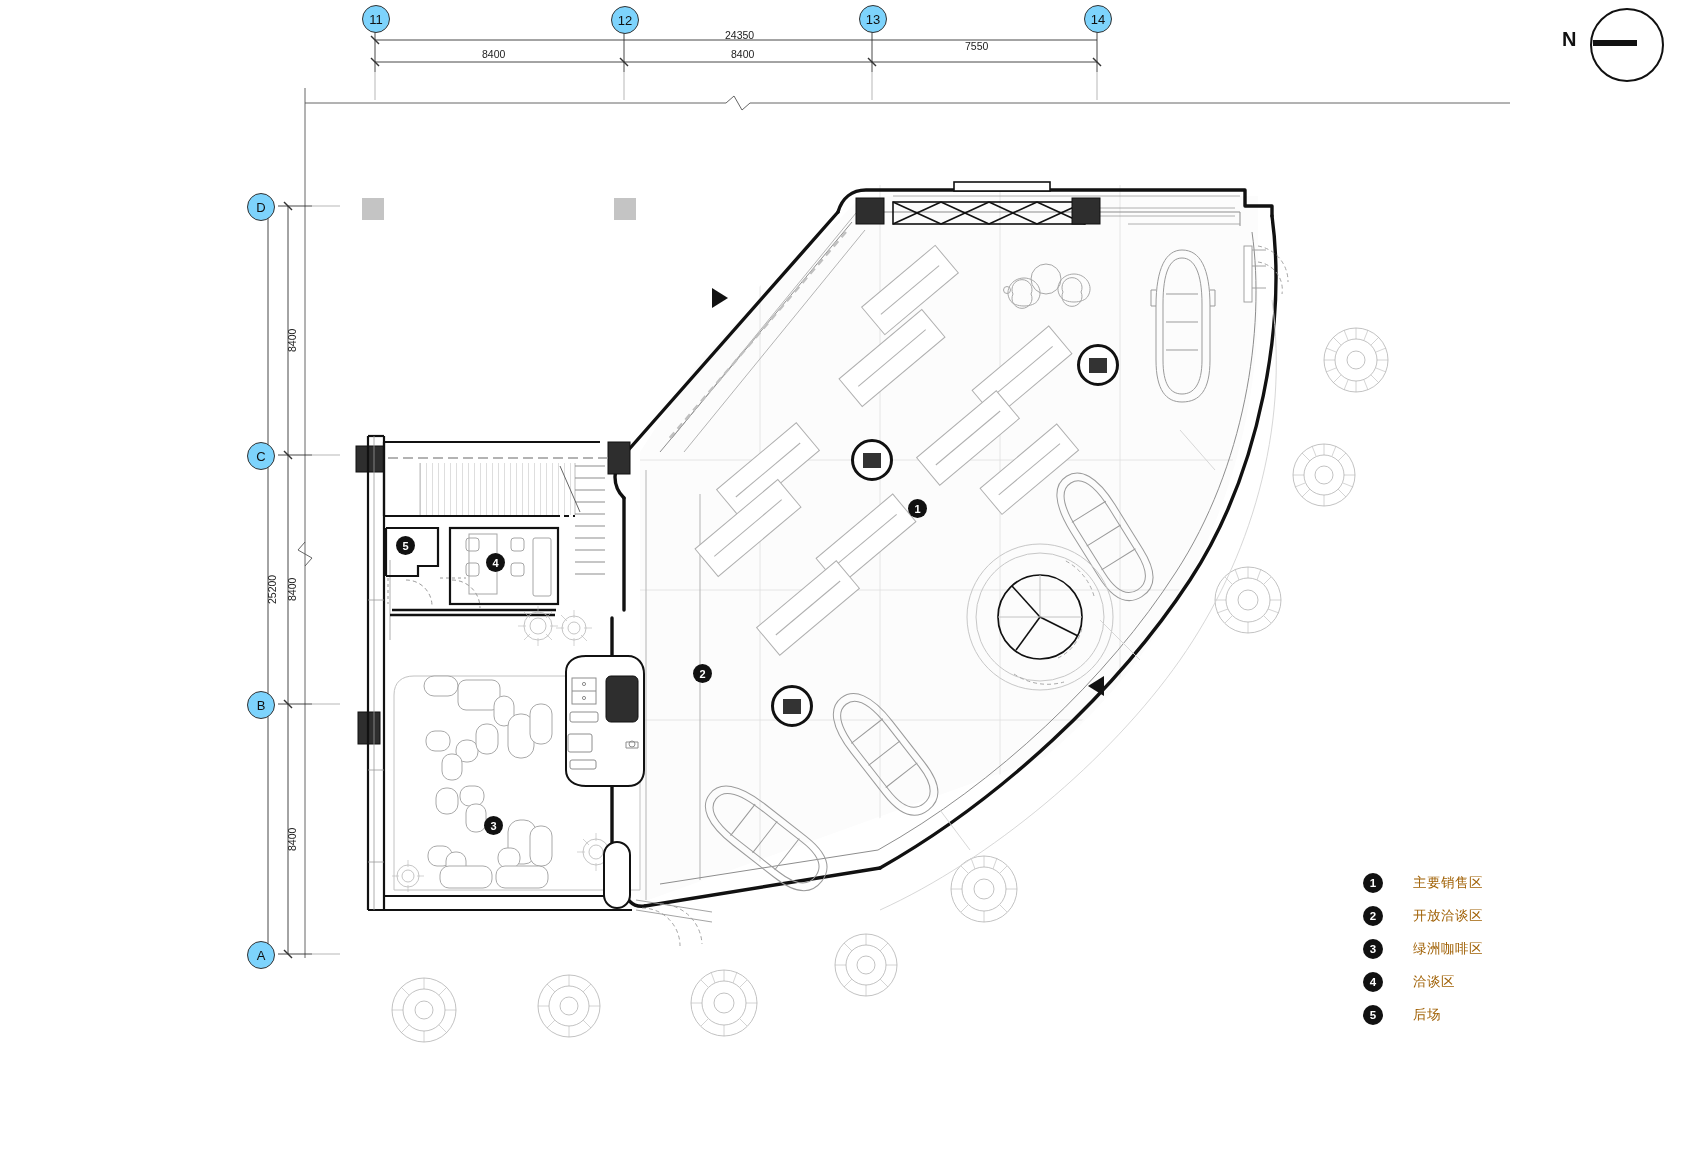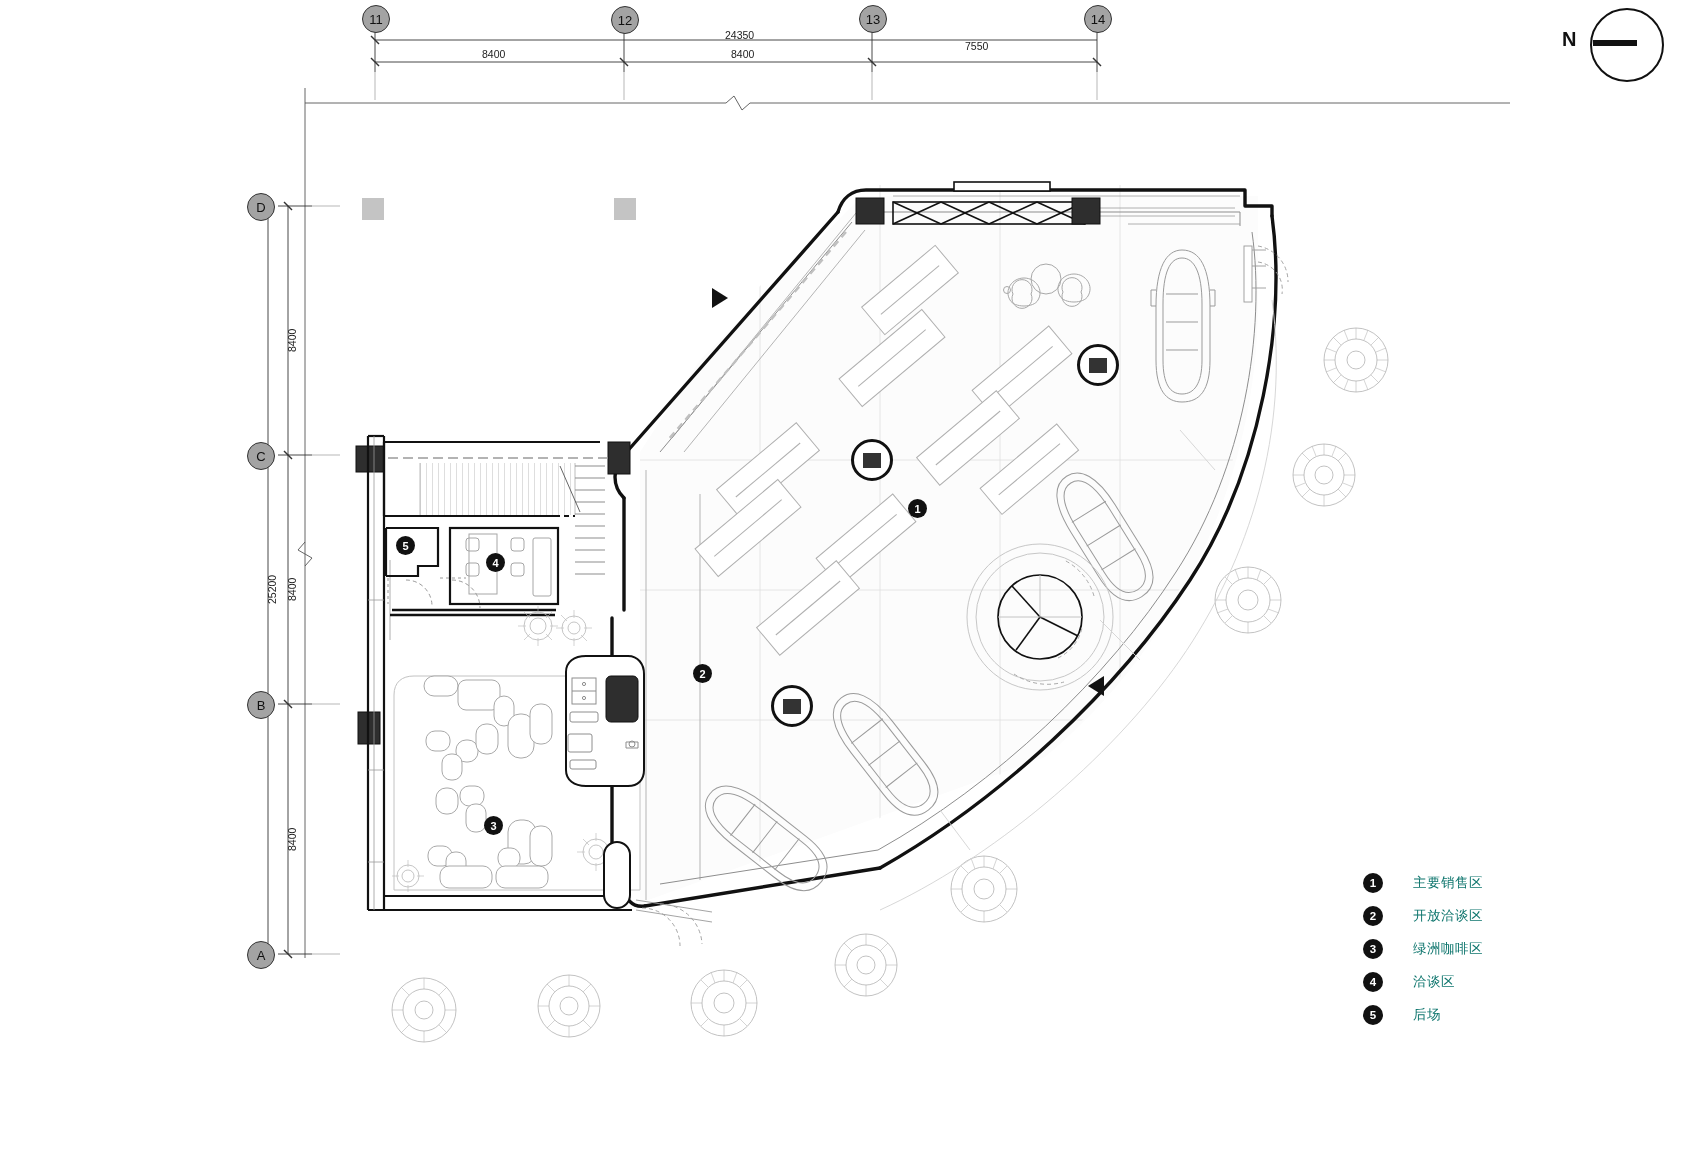--- a/index.html
+++ b/index.html
@@ -2,29 +2,29 @@
 <html><head>
 <meta charset="utf-8">
 <style>
   html,body{margin:0;padding:0;background:#ffffff;}
   body{width:1700px;height:1149px;position:relative;overflow:hidden;
        font-family:"Liberation Sans","DejaVu Sans",sans-serif;color:#111;}
   #stage{position:absolute;left:0;top:0;width:1700px;height:1149px;}
   svg.layer{position:absolute;left:0;top:0;width:1700px;height:1149px;overflow:visible;}
 
   .grid-bubble{position:absolute;width:26px;height:26px;border:1.2px solid #333;border-radius:50%;
-    display:flex;align-items:center;justify-content:center;font-size:13px;background:#a3a3a3;}
+    display:flex;align-items:center;justify-content:center;font-size:13px;background:#7dd3fc;}
   .dim-text{position:absolute;font-size:10.5px;color:#222;white-space:nowrap;}
   .dim-text.vert{transform:rotate(-90deg);transform-origin:left top;}
 
   .legend{position:absolute;left:1363px;top:866px;}
   .legend-row{display:flex;align-items:center;height:33px;}
   .legend-badge{width:20px;height:20px;border-radius:50%;background:#111;color:#fff;
     font-size:11.5px;display:flex;align-items:center;justify-content:center;font-weight:bold;}
-  .legend-label{margin-left:30px;font-size:13.5px;color:#0f766e;letter-spacing:.5px;}
+  .legend-label{margin-left:30px;font-size:13.5px;color:#a16207;letter-spacing:.5px;}
 
   .north{position:absolute;left:1590px;top:8px;width:74px;height:74px;}
   .north-circle{position:absolute;left:0;top:0;width:70px;height:70px;border:2px solid #111;border-radius:50%;}
   .north-bar{position:absolute;left:3px;top:32px;width:44px;height:6px;background:#111;}
   .north-n{position:absolute;left:-28px;top:20px;font-size:20px;font-weight:600;}
 
   .marker{position:absolute;width:19px;height:19px;border-radius:50%;background:#111;color:#fff;
     font-size:11px;font-weight:bold;display:flex;align-items:center;justify-content:center;}
   .colmark{position:absolute;width:36px;height:36px;border-radius:50%;background:#fff;border:3px solid #111;
     display:flex;align-items:center;justify-content:center;}

